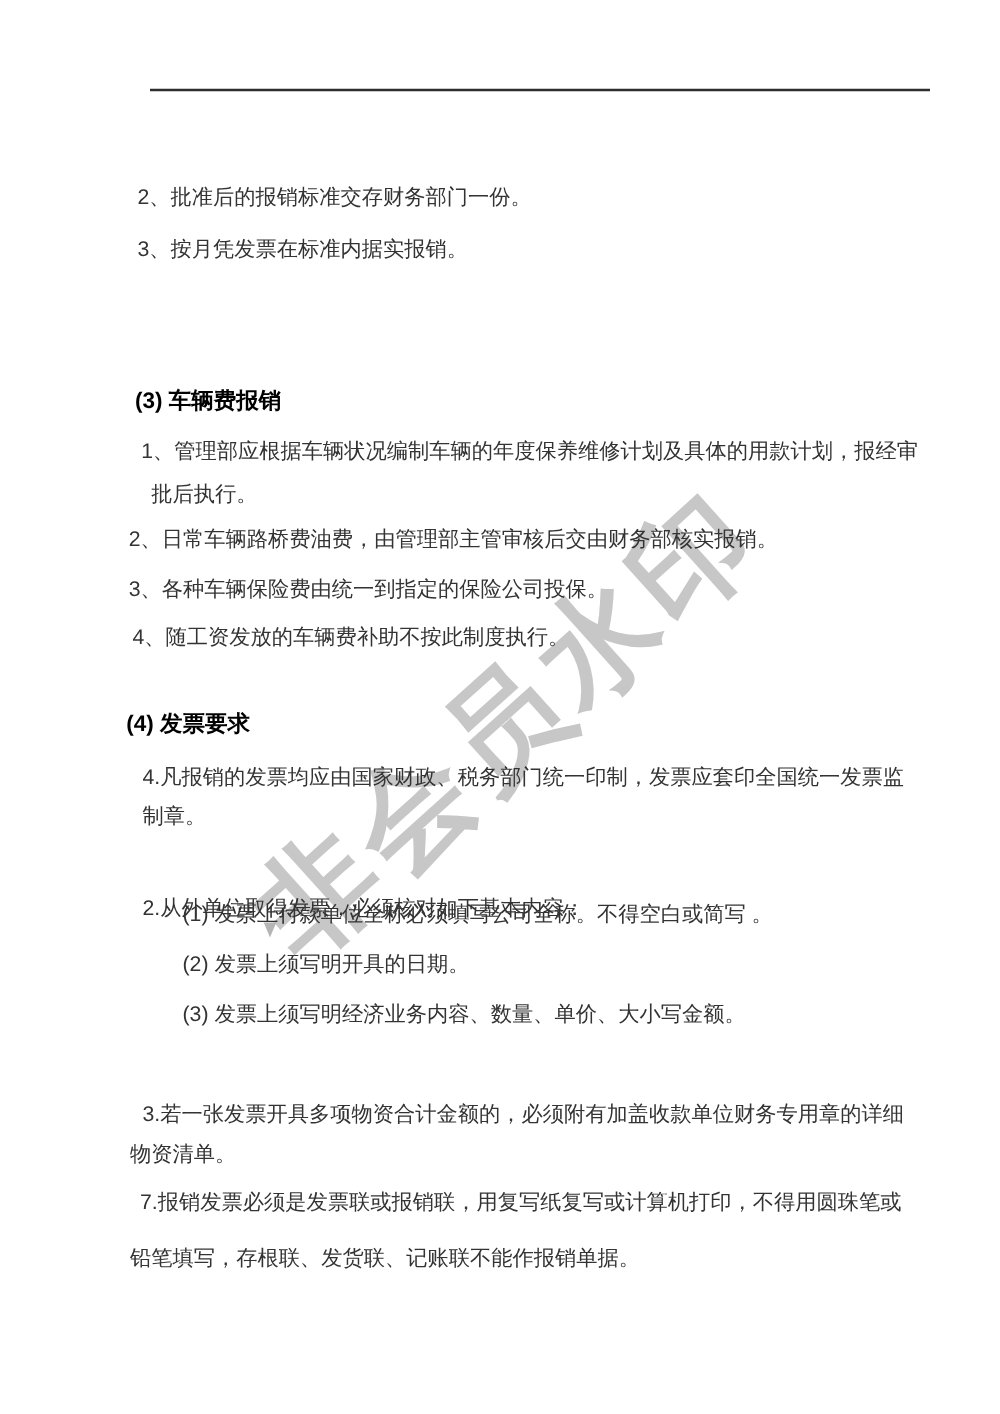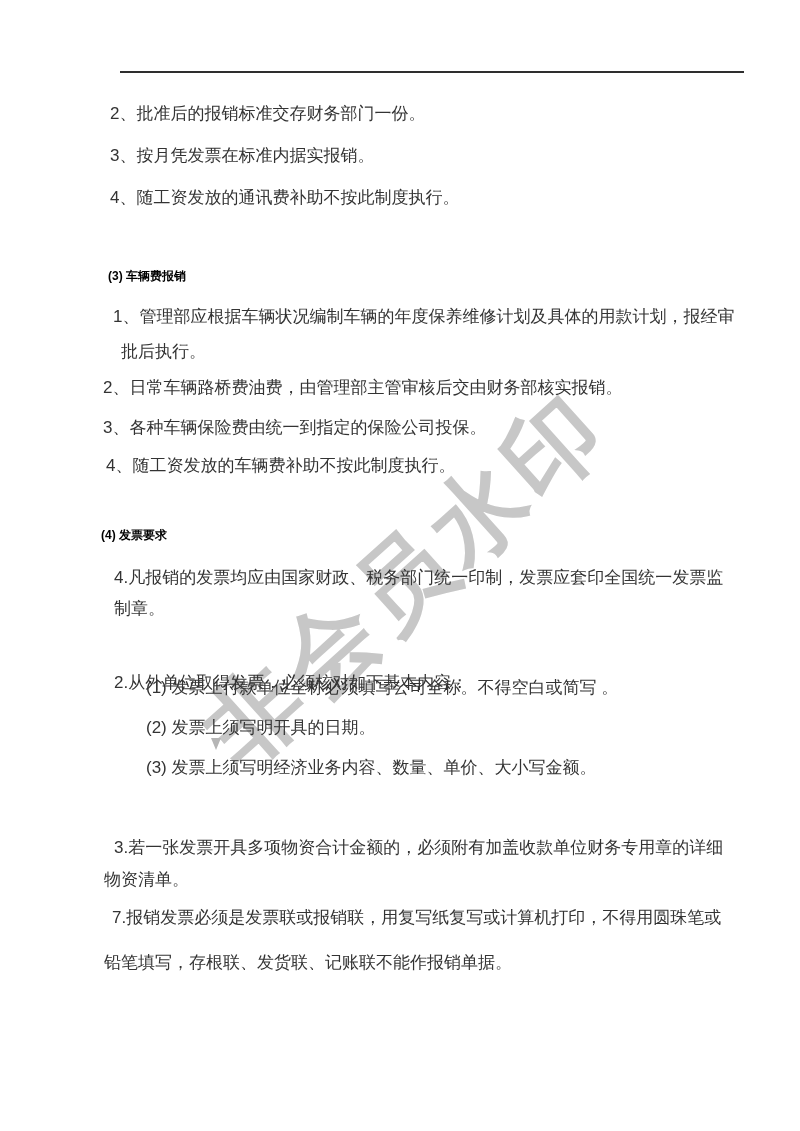--- a/index.html
+++ b/index.html
@@ -18,25 +18,26 @@
     background:#2e2e2e;
     z-index:2;
   }
   .ln{
     position:absolute;
     font-size:17px;
     line-height:22px;
     color:#333333;
     white-space:pre;
     z-index:2;
+    margin-top:44px;
   }
   .hd{
     font-weight:700;
     color:#000000;
-    font-size:12px;
+    font-size:18px;
   }
   .watermark{
     position:absolute;
     left:406px; top:580px;
     transform:translate(-50%,-50%) rotate(-42deg);
     font-size:94px;
     font-weight:700;
     letter-spacing:6px;
     color:#c7c7c7;
     white-space:pre;
@@ -57,21 +58,20 @@
 <body>
 
 <div class="page">
 
   <div class="watermark">非会员水印</div>
 
   <div class="divider"></div>
 
   <div class="ln" style="left:110px;top:103px">2、批准后的报销标准交存财务部门一份。</div>
   <div class="ln" style="left:110px;top:145px">3、按月凭发票在标准内据实报销。</div>
-  <div class="ln" style="left:110px;top:187px">4、随工资发放的通讯费补助不按此制度执行。</div>
 
   <div class="ln hd" style="left:108px;top:265px">(3) 车辆费报销</div>
   <div class="ln" style="left:113px;top:306px">1、管理部应根据车辆状况编制车辆的年度保养维修计划及具体的用款计划，报经审</div>
   <div class="ln" style="left:121px;top:341px">批后执行。</div>
   <div class="ln" style="left:103px;top:377px">2、日常车辆路桥费油费，由管理部主管审核后交由财务部核实报销。</div>
   <div class="ln" style="left:103px;top:417px">3、各种车辆保险费由统一到指定的保险公司投保。</div>
   <div class="ln" style="left:106px;top:455px">4、随工资发放的车辆费补助不按此制度执行。</div>
 
   <div class="ln hd" style="left:101px;top:524px">(4) 发票要求</div>
   <div class="ln" style="left:114px;top:567px">4.凡报销的发票均应由国家财政、税务部门统一印制，发票应套印全国统一发票监</div>

